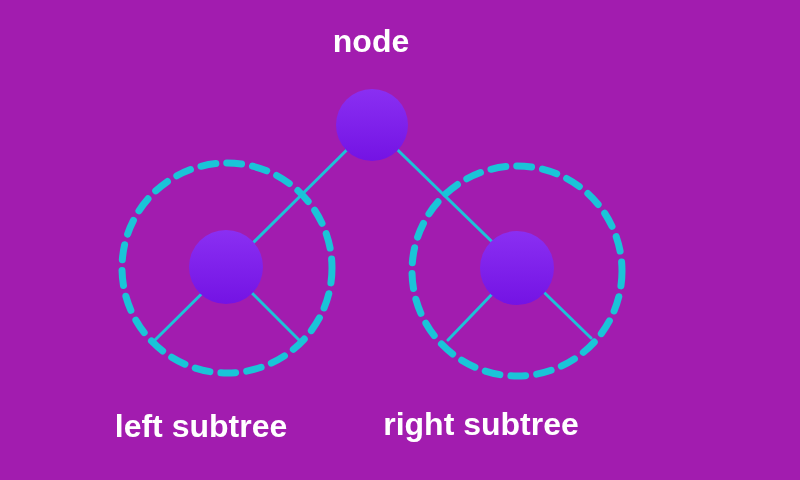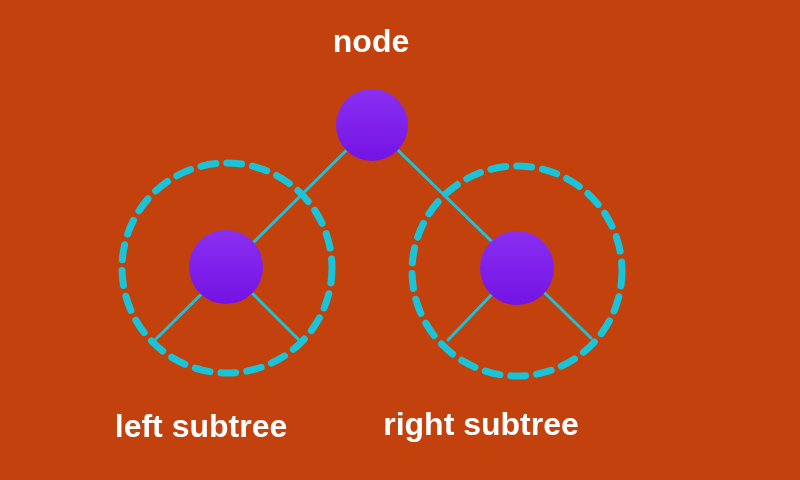--- a/index.html
+++ b/index.html
@@ -7,21 +7,21 @@
     padding: 0;
     width: 800px;
     height: 480px;
     background: #000000;
     overflow: hidden;
   }
   .stage {
     position: relative;
     width: 800px;
     height: 480px;
-    background: #c2410c;
+    background: #a21caf;
   }
   svg {
     display: block;
   }
   .diagram-label {
     font-family: "Liberation Sans", "DejaVu Sans", sans-serif;
     font-weight: bold;
     font-size: 32px;
   }
   .edge-line {

